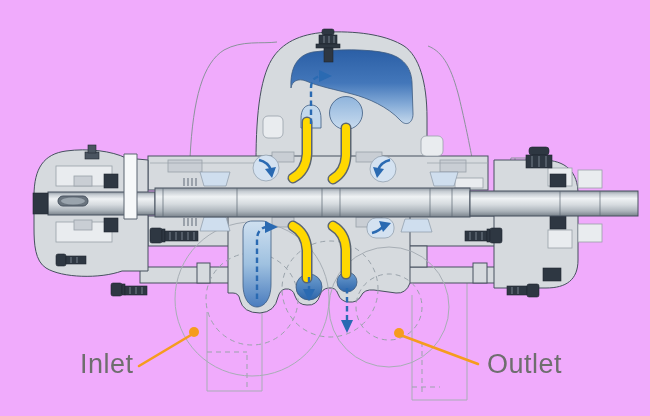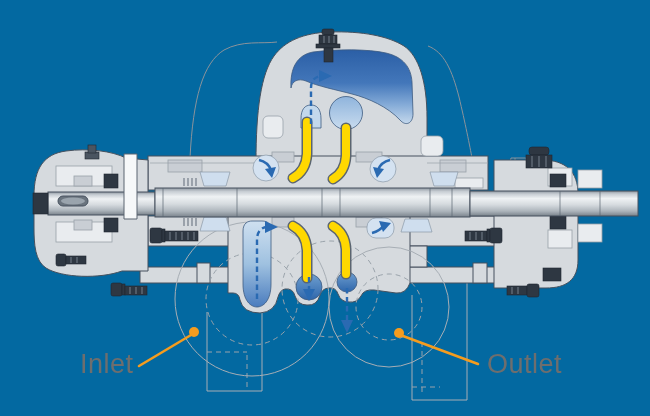--- a/index.html
+++ b/index.html
@@ -1,16 +1,16 @@
 <!DOCTYPE html>
 <html><head>
 <meta charset="utf-8">
 <style>
   html,body{margin:0;padding:0;background:#fff;}
-  .stage{position:relative;width:650px;height:416px;background:#0369a1;overflow:hidden;
+  .stage{position:relative;width:650px;height:416px;background:#f0abfc;overflow:hidden;
          font-family:"Liberation Sans", sans-serif;}
   svg{display:block;}
   .lbl{font-family:"Liberation Sans", sans-serif;font-size:27px;letter-spacing:.5px;}
   .thin{stroke:#9aa3ab;stroke-width:1;fill:none;}
   .thin2{stroke:#a7aeb5;stroke-width:1;fill:none;}
   .dash{stroke-dasharray:5 4;}
   .case{fill:#d6dade;stroke:#46515e;stroke-width:1;}
   .caseL{fill:#e9ecef;stroke:#98a1a9;stroke-width:.8;}
   .caseM{fill:#c9ced4;stroke:#98a1a9;stroke-width:.8;}
   .whitep{fill:#f6f8f9;stroke:#5a6570;stroke-width:1;}

